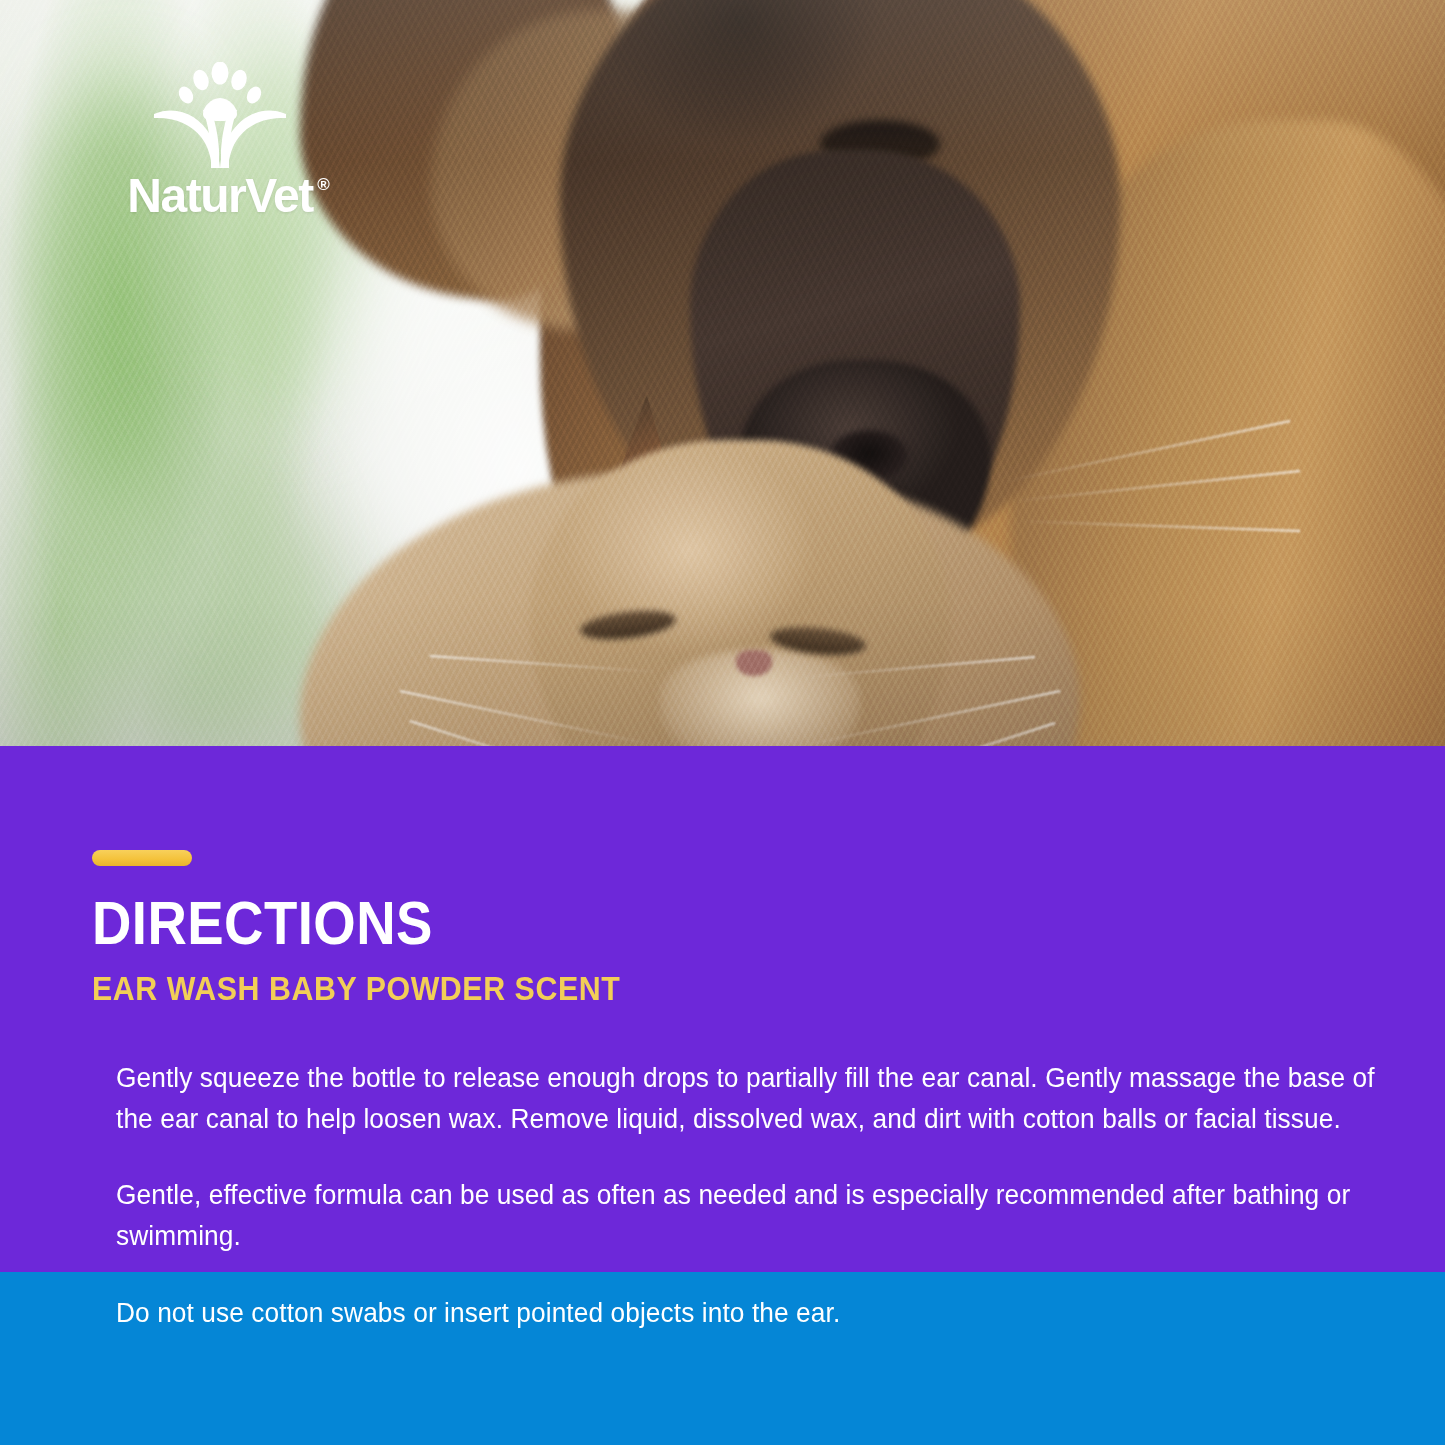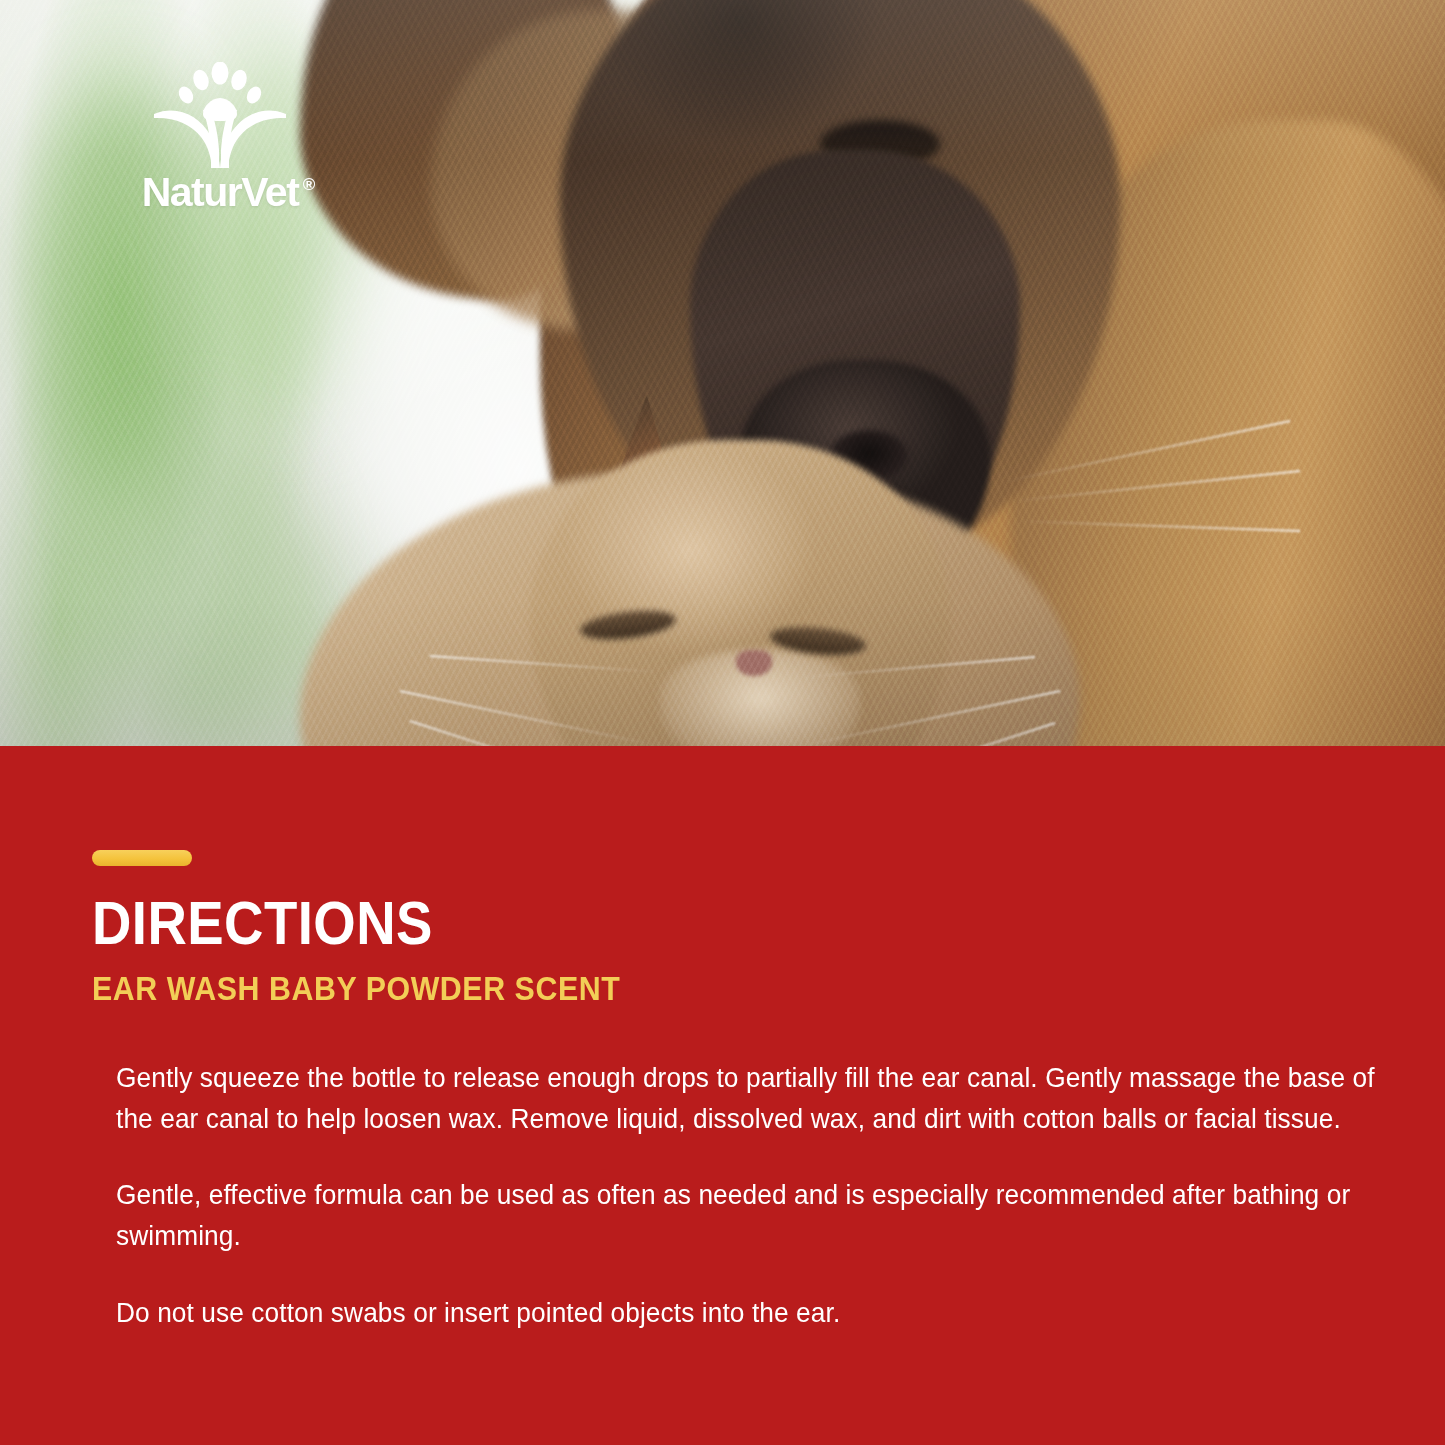--- a/index.html
+++ b/index.html
@@ -156,33 +156,33 @@
   
   .logo {
     position:absolute; left:60px; top:62px; width:320px; height:180px;
     display:flex; flex-direction:column; align-items:center;
     pointer-events:auto;
   }
   .logo-mark { width:136px; height:106px; display:block; }
   .logo-wordmark-wrap { position:relative; margin-top:4px; }
   .logo-wordmark {
     font-family:"Liberation Sans", sans-serif;
-    font-size:41px; font-weight:700; letter-spacing:-1.5px;
+    font-size:48px; font-weight:700; letter-spacing:-1.5px;
     color:#ffffff; line-height:1;
     text-shadow:0 1px 3px rgba(0,0,0,.10);
   }
   .logo-reg {
     position:absolute; right:-17px; top:4px;
     font-size:17px; font-weight:700; color:#ffffff; line-height:1;
   }
 
   
   .content {
-    position:absolute; left:0; top:746px; width:1445px; height:699px;
-    background:#b91c1c;
+    position:absolute; left:0; top:746px; width:1445px; height:526px;
+    background:#6d28d9;
     padding:0 92px;
   }
   .accent-bar {
     position:absolute; left:92px; top:104px;
     width:100px; height:16px; border-radius:8px;
     background:linear-gradient(180deg,#F8D05B 0%, #F4C33C 55%, #E9B32D 100%);
   }
   .heading {
     position:absolute; left:92px; top:146px;
     font-size:62px; font-weight:700; color:#ffffff;

